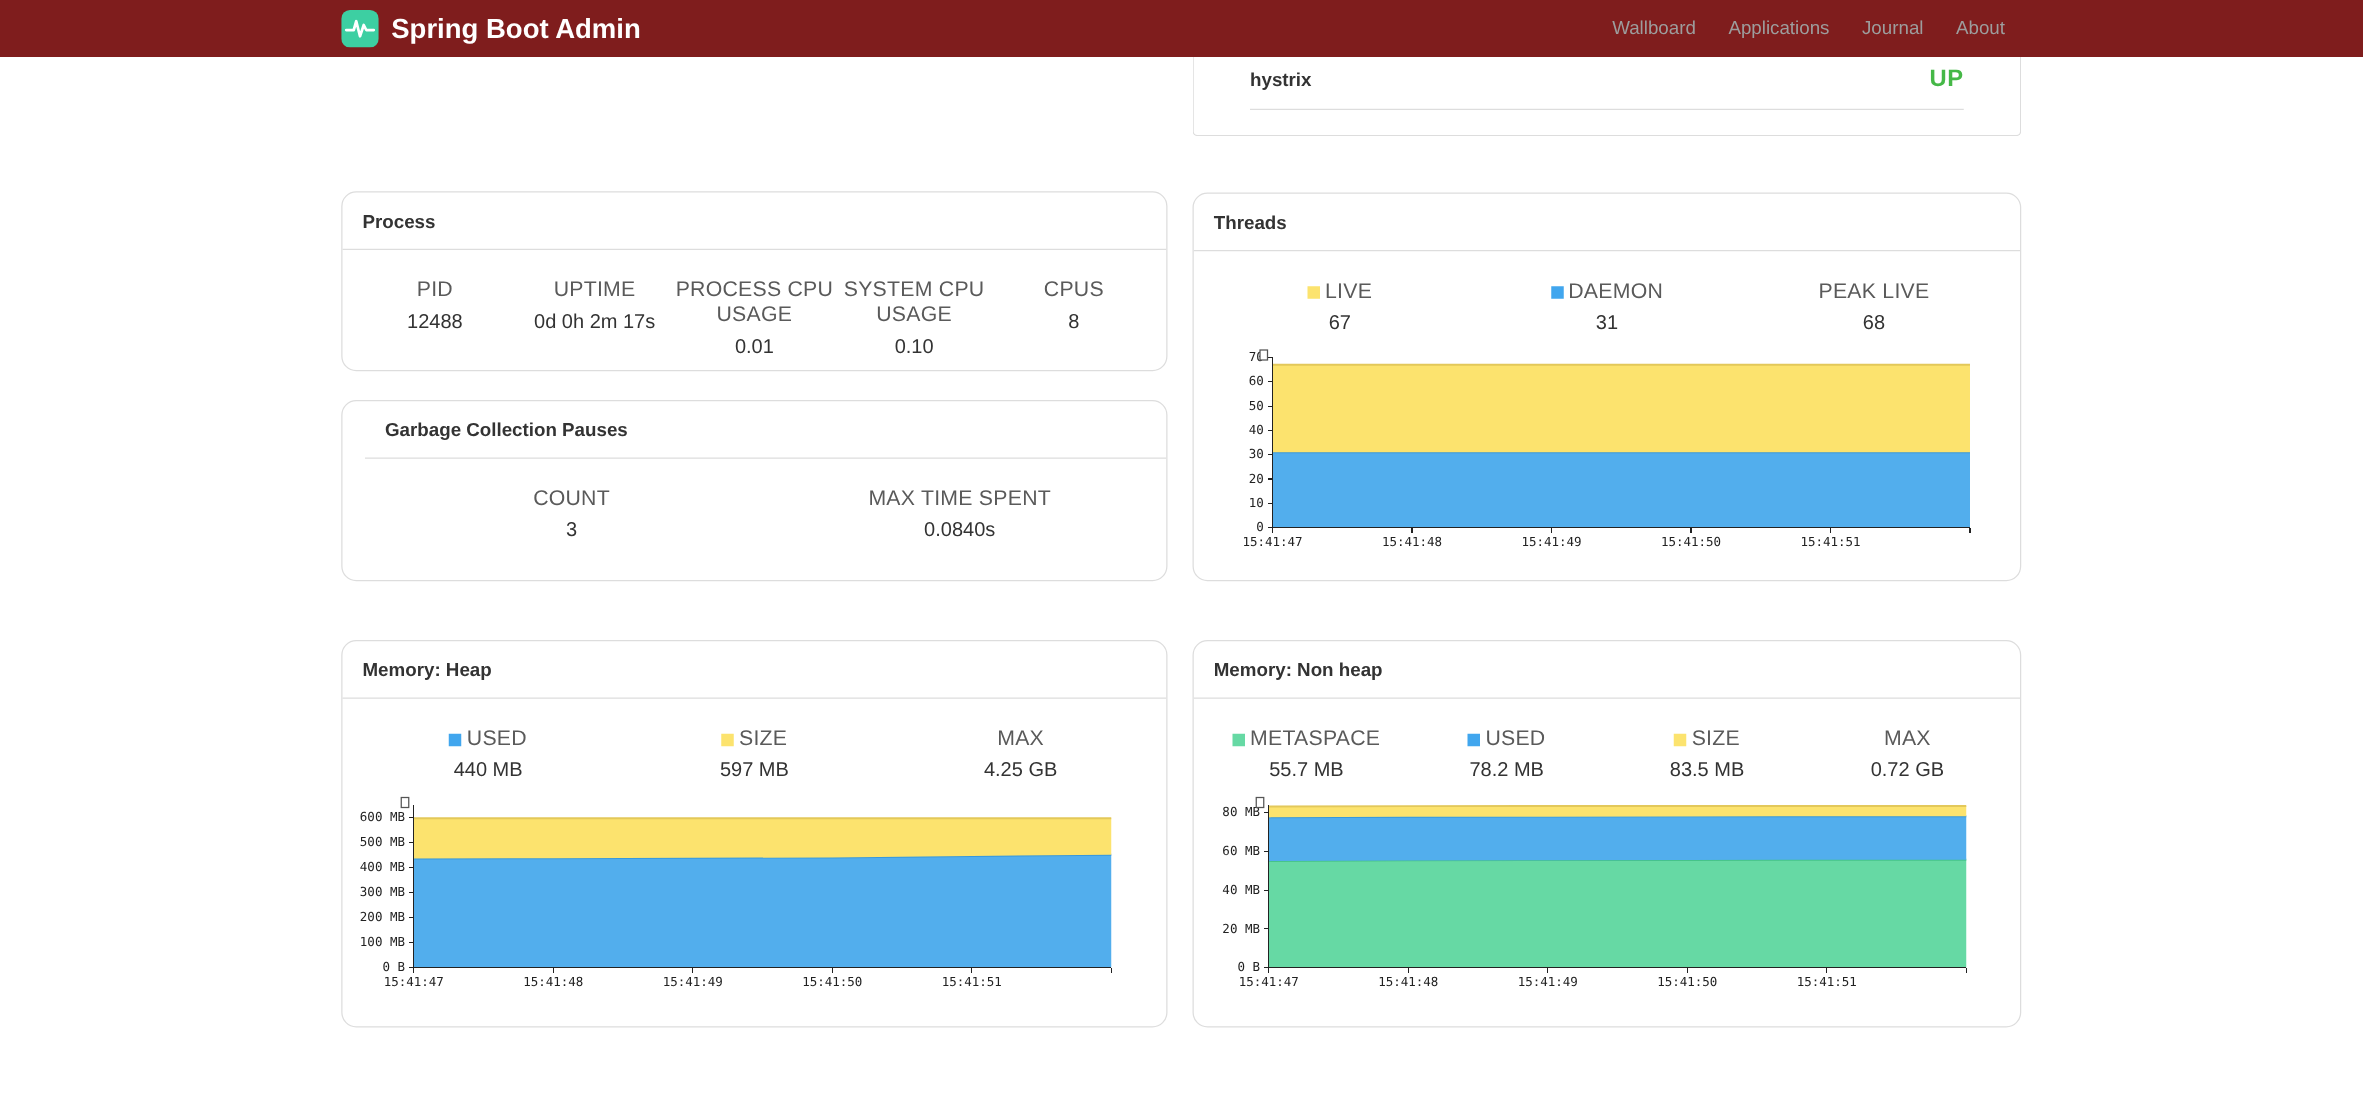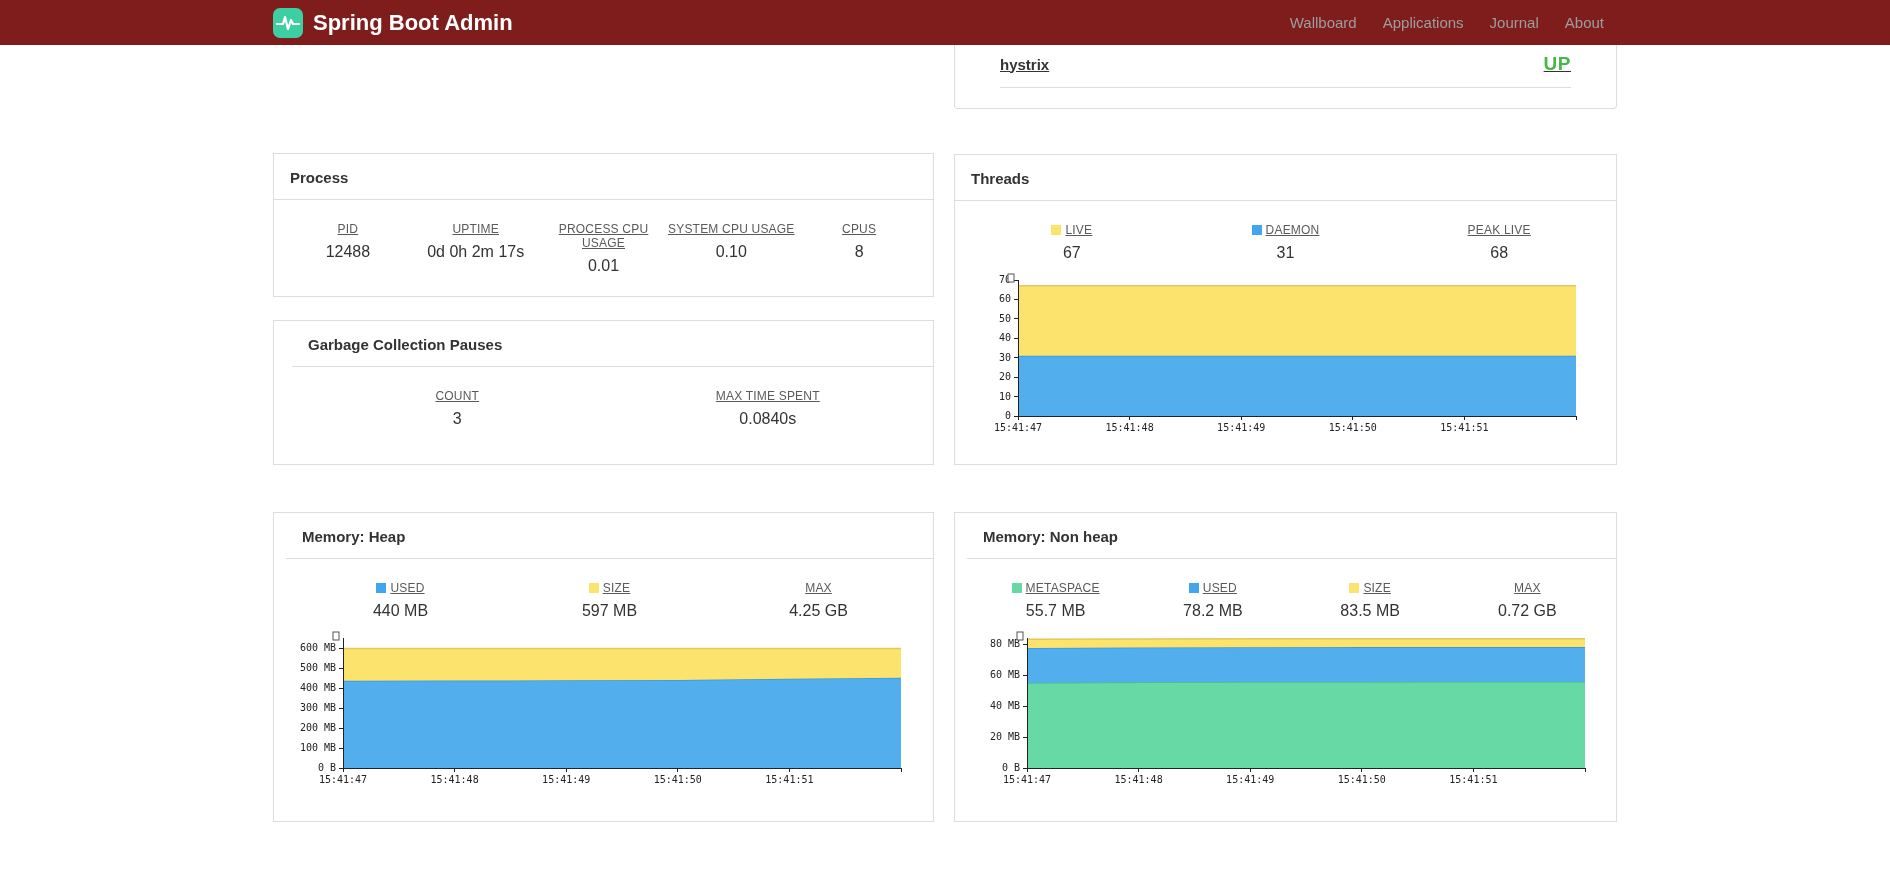--- a/index.html
+++ b/index.html
@@ -27,42 +27,42 @@
   .logo { width: 30px; height: 30px; display: inline-block; }
   .nav-links { display: flex; }
   .nav-links a {
     color: #9d9d9d; font-size: 15px; padding: 0 13px;
     line-height: 45px; text-decoration: none; cursor: pointer;
   }
   .content { padding-top: 45px; }
   .grid { display: flex; gap: 20px; }
   .col-left { width: 661px; margin-top: 108px; }
   .col-right { width: 663px; }
-  .panel { background: #fff; border: 1px solid #ddd; border-radius: 0; }
+  .panel { background: #fff; border: 1px solid #ddd; border-radius: 12px; }
   .panel-heading {
     padding: 15px 16px 13px;
     border-bottom: 1px solid #ddd;
     font-size: 15px; font-weight: bold; color: #333;
   }
   .stats { display: flex; padding: 22px 10px 0; }
   .stat { flex: 1; text-align: center; }
-  .stat-label { font-size: 12px; color: #5a5a5a; letter-spacing: .2px; text-decoration: underline; }
+  .stat-label { font-size: 17px; color: #5a5a5a; letter-spacing: .2px; }
   .stat-value { font-size: 16px; margin-top: 7px; color: #333; }
   .swatch { display: inline-block; width: 10px; height: 10px; margin-right: 4px; vertical-align: -1px; }
   .p-apps { border-top: 0; border-radius: 0 0 4px 4px; height: 64px; overflow: hidden; margin-bottom: 45px; }
   .app-row {
     display: flex; justify-content: space-between; align-items: center;
-    margin: 0 45px; padding: 8px 0 12px; border-bottom: 1px solid #ddd; cursor: pointer; text-decoration: underline;
+    margin: 0 45px; padding: 8px 0 12px; border-bottom: 1px solid #ddd; cursor: pointer;
   }
   .app-name { font-weight: bold; font-size: 15px; }
   .app-status { font-weight: bold; font-size: 19px; letter-spacing: .5px; margin-left: 48px; }
   .p-process { height: 144px; margin-bottom: 23px; }
   .p-gc { height: 145px; margin-bottom: 47px; padding-left: 18px; }
   .p-threads { height: 311px; margin-bottom: 47px; }
-  .p-mem { height: 310px; padding-left: 12px; }
+  .p-mem { height: 310px; }
   .chart { margin-top: 10px; }
   .chart svg { display: block; }
   .chart-threads { margin-left: 39px; }
   .chart-heap { margin-left: 8px; }
   .chart-nonheap { margin-left: 17px; }
   .chart text { font-family: "DejaVu Sans Mono", monospace; font-size: 10px; fill: #222; }
 </style>
 </head>
 <body>
 

